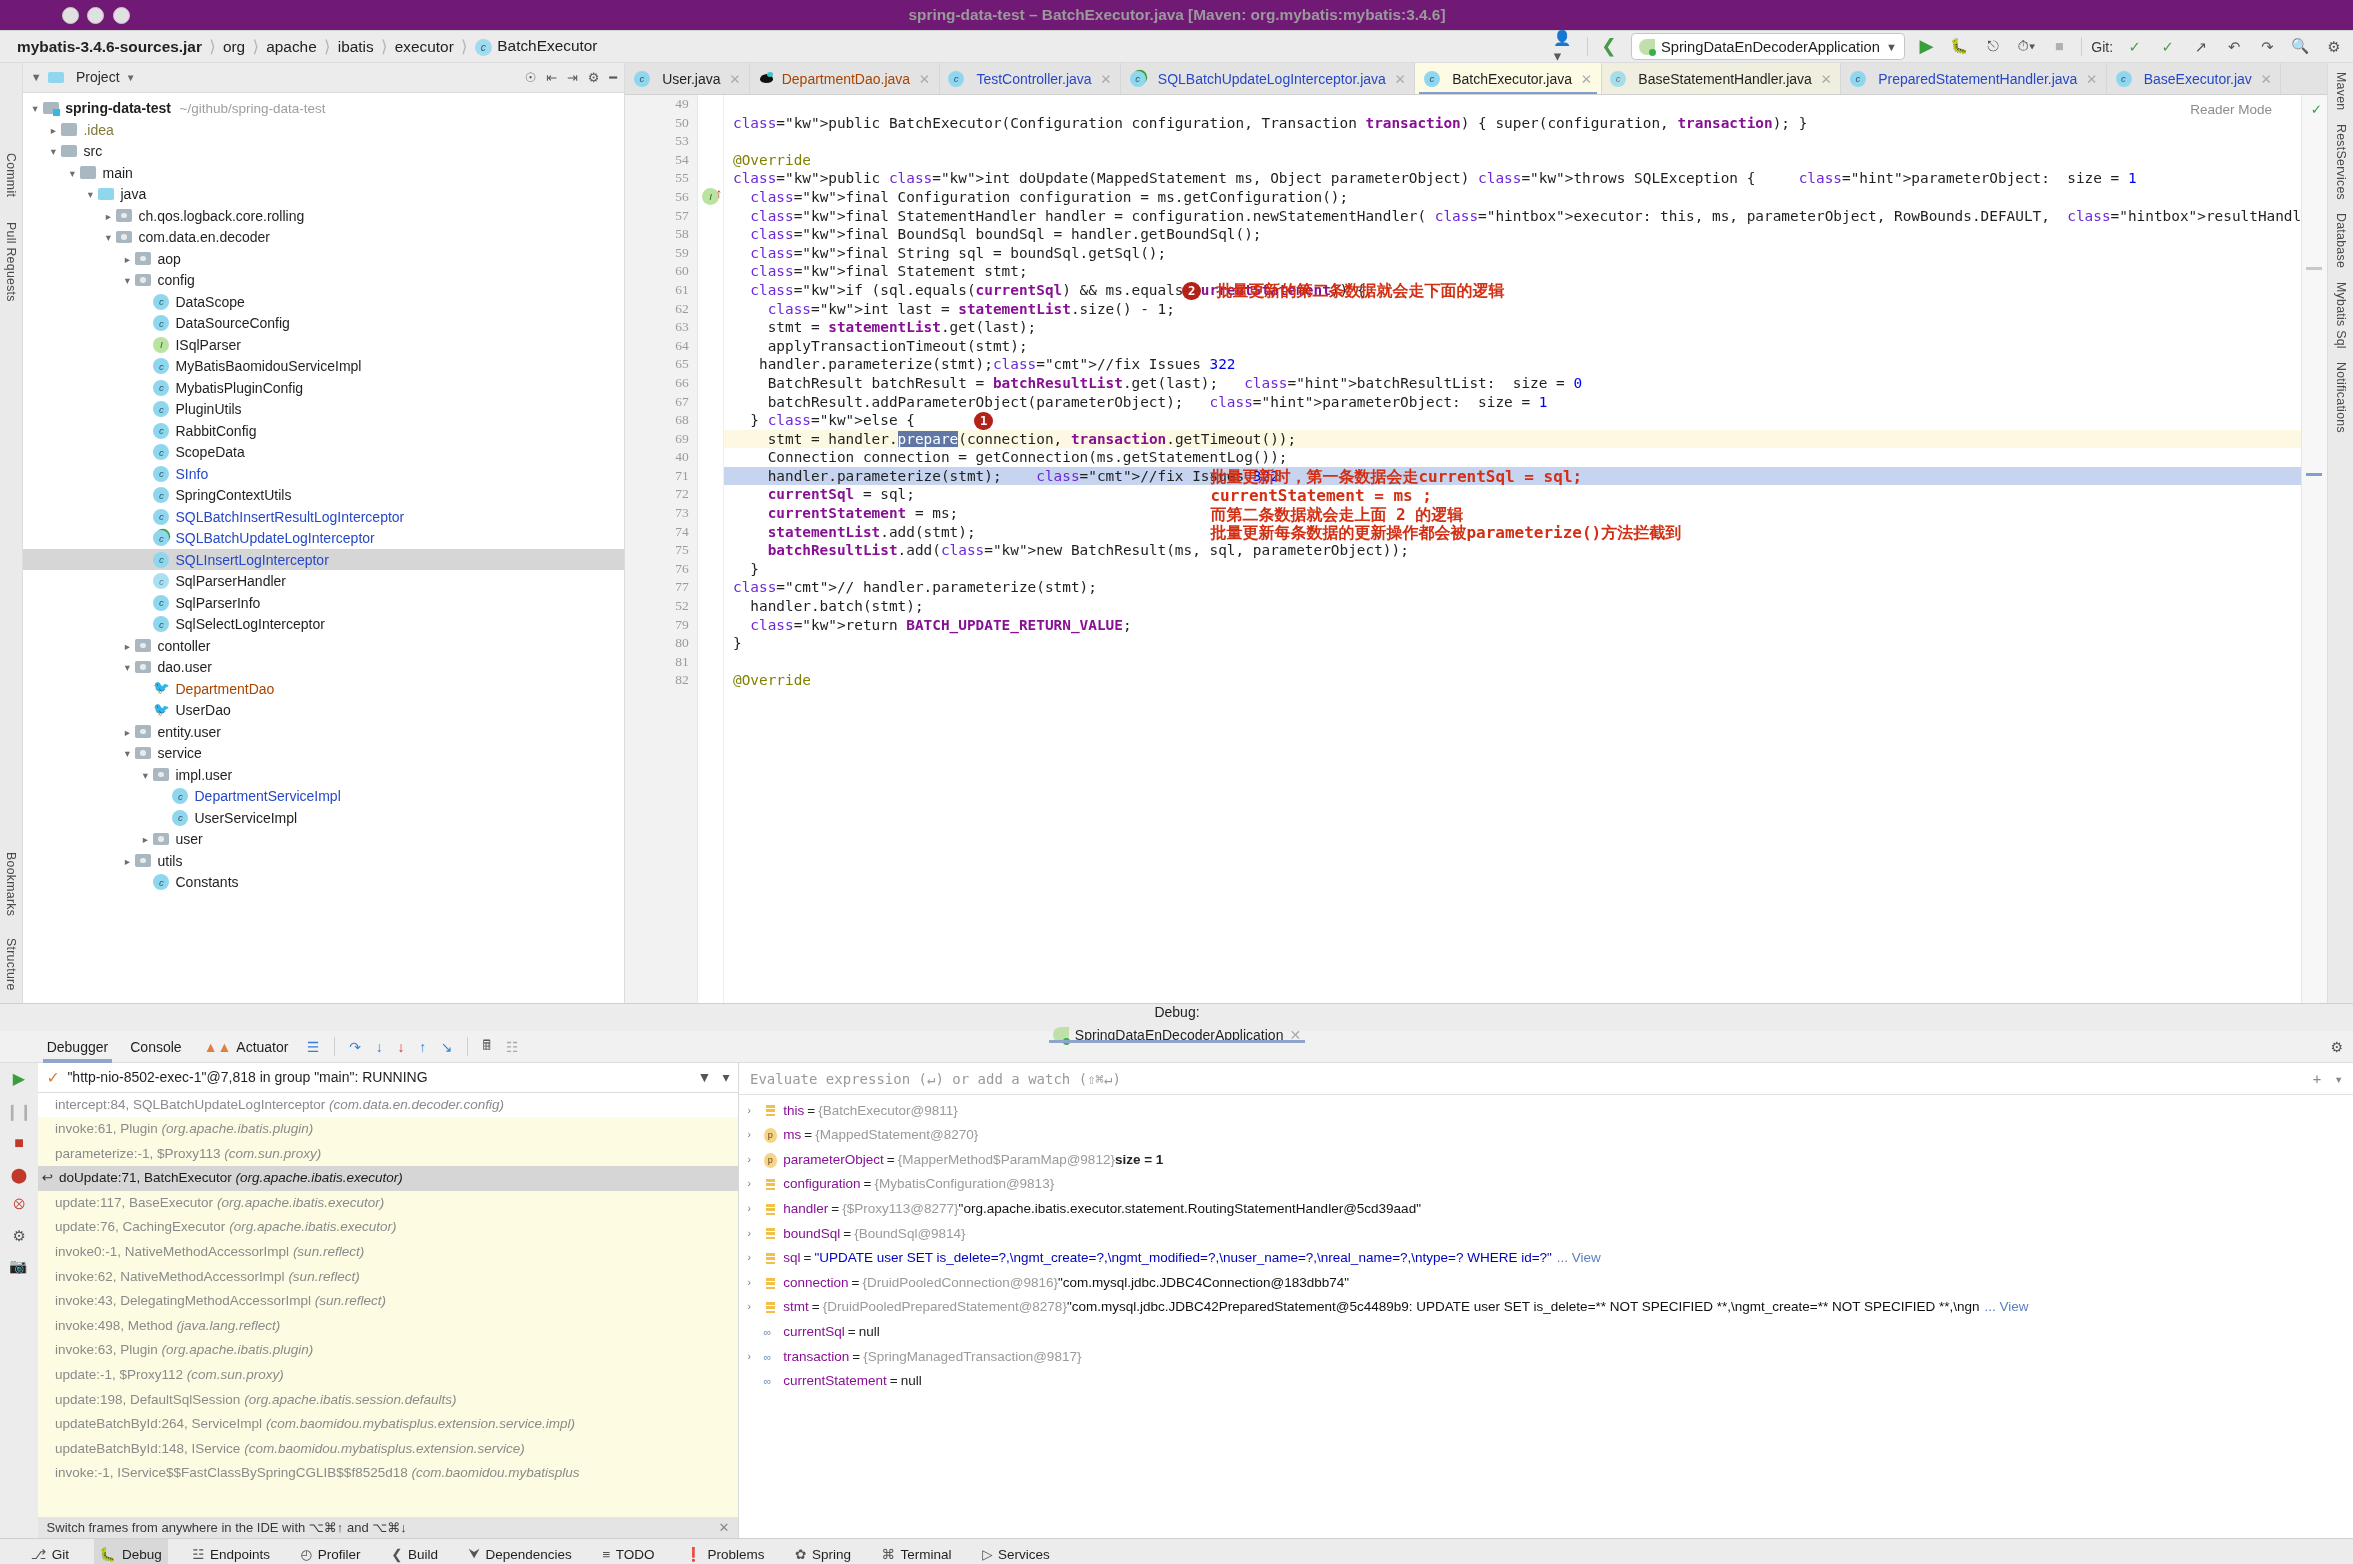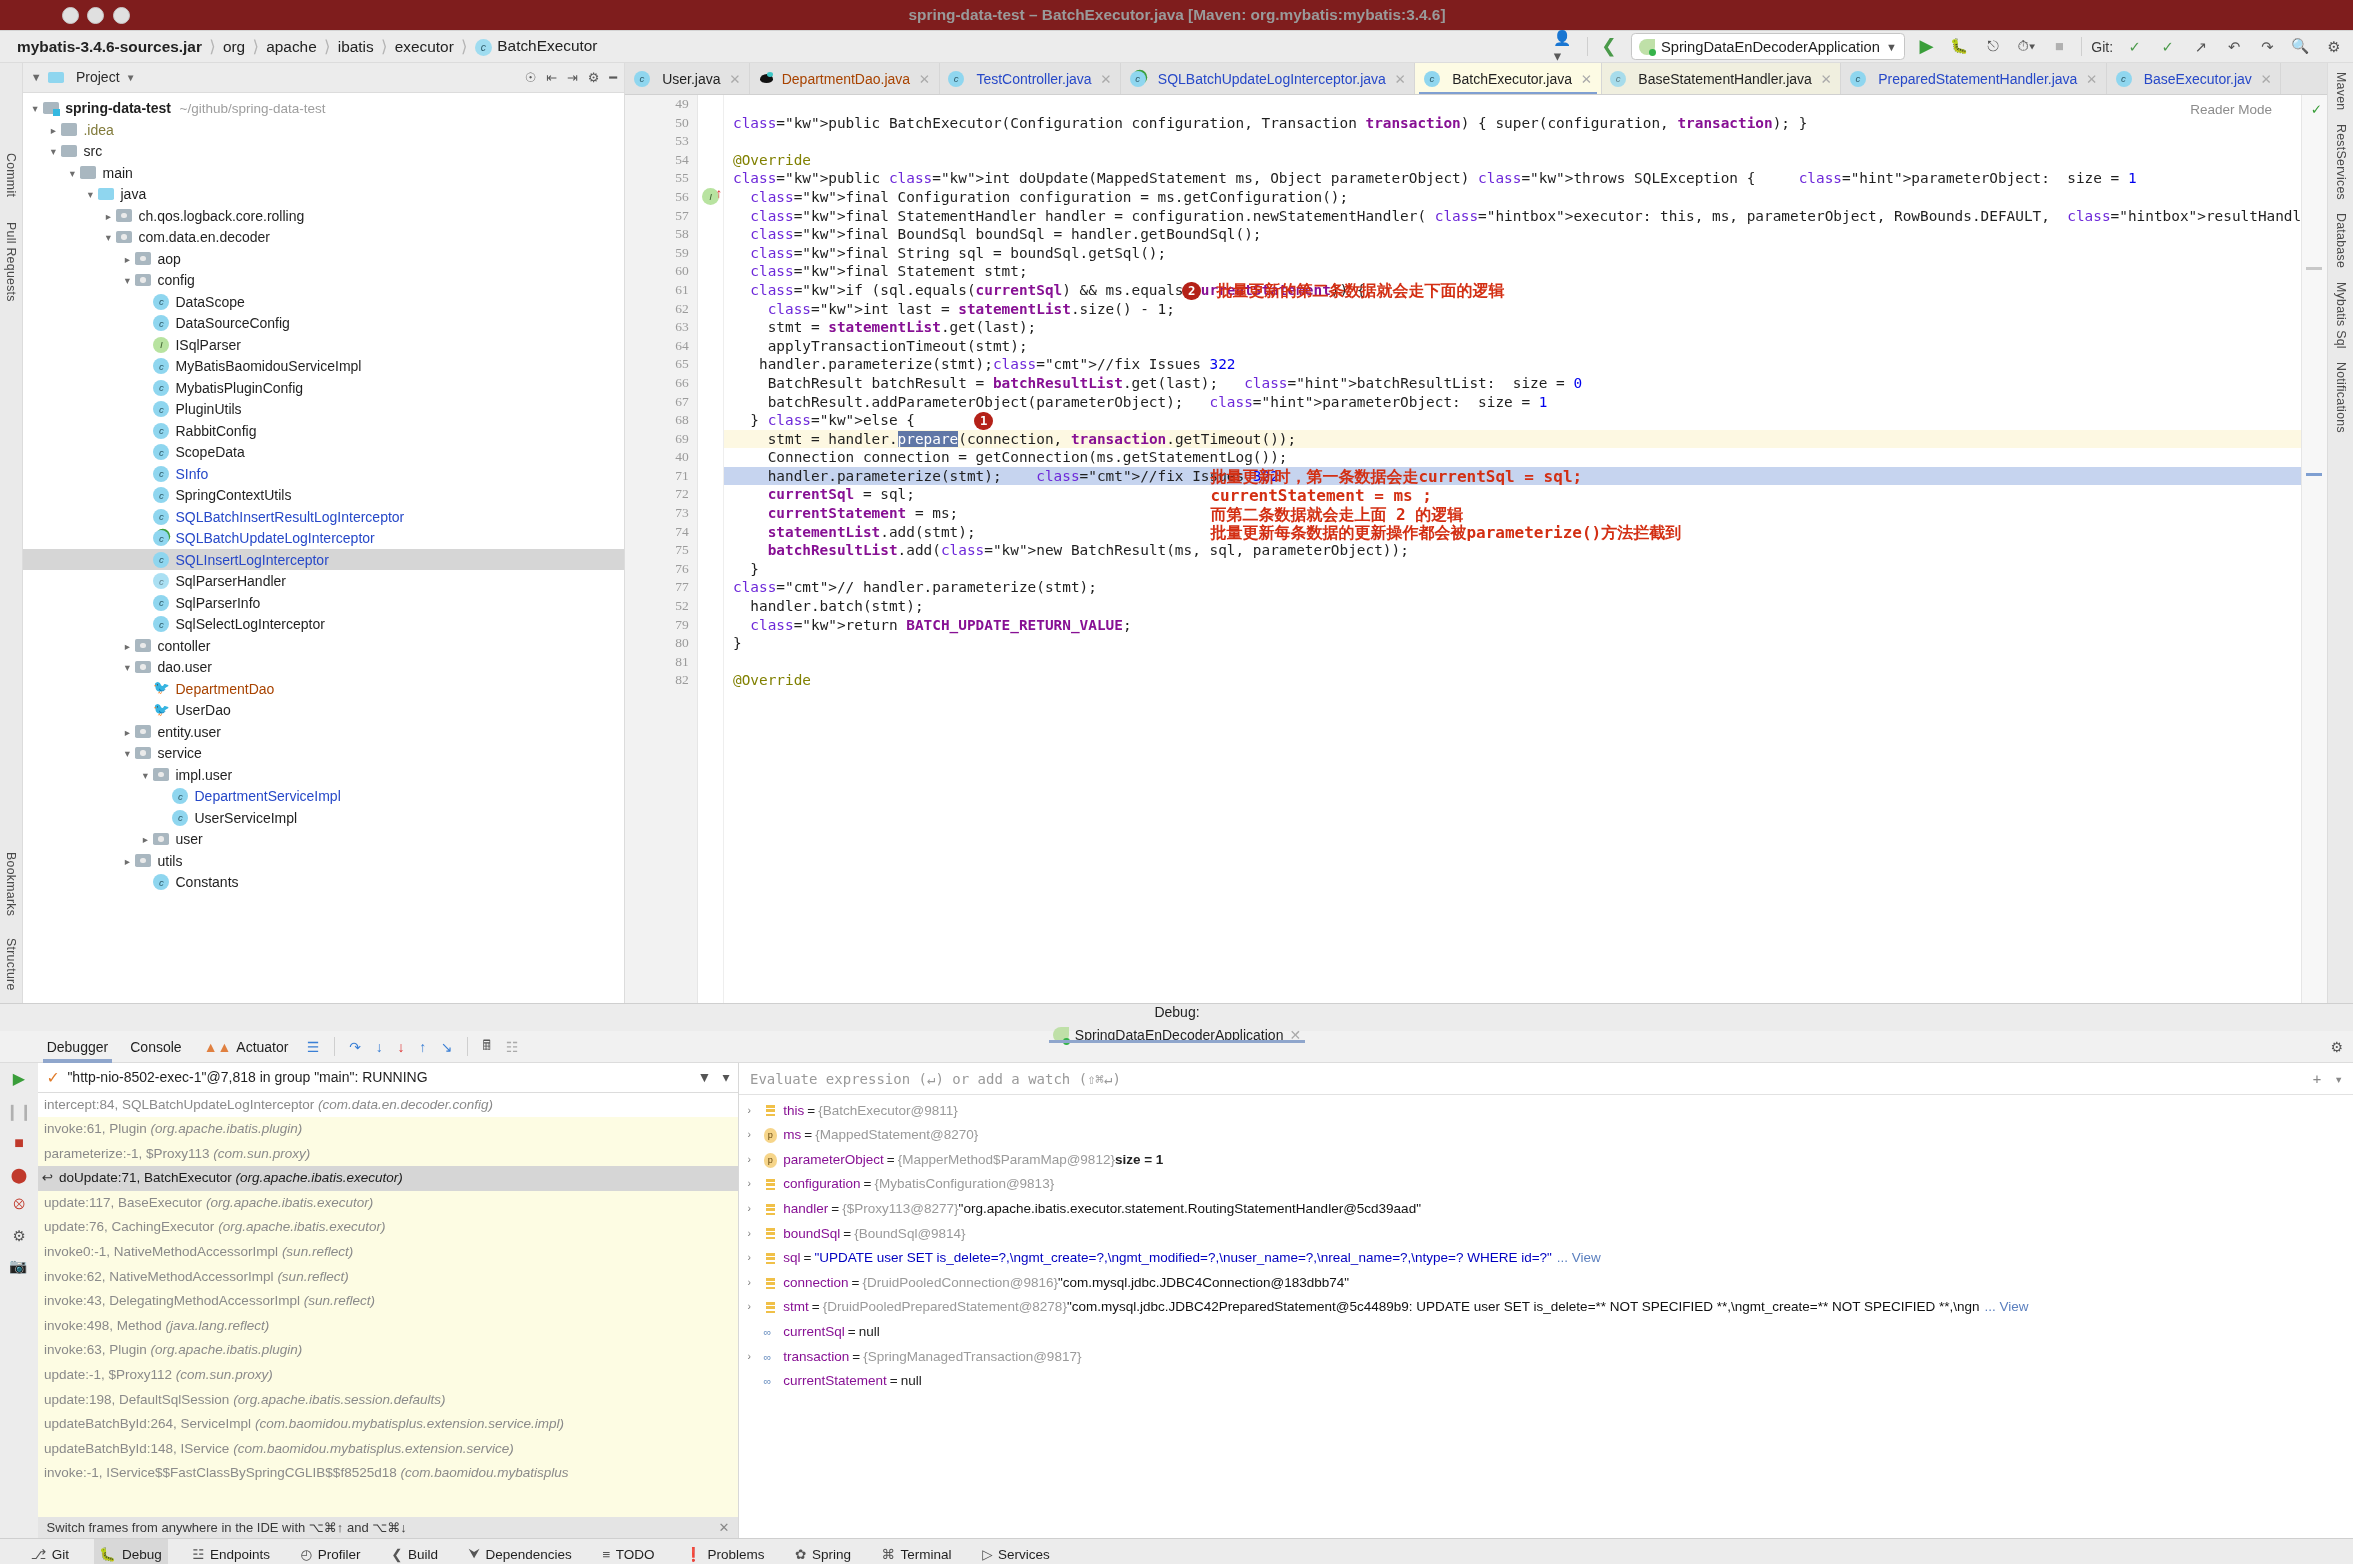--- a/index.html
+++ b/index.html
@@ -2,21 +2,21 @@
 <html style="font-size:9.8px"><head>
 <meta charset="utf-8">
 <style>
   * { box-sizing: border-box; margin:0; padding:0; }
   html,body { width:2354px; height:1565px; overflow:hidden; background:#ededed;
     font-family:"Liberation Sans", sans-serif; }
   body { font-size:14px; color:#1f1f1f; }
 
   
   #app { position:relative; width:2354px; height:1565px; }
-  .titlebar { height:31px; background:#7f1d1d; border-bottom:0.6px solid #d4d4d4;
+  .titlebar { height:31px; background:#701a75; border-bottom:0.6px solid #d4d4d4;
     display:flex; align-items:center; position:relative;padding-left:48px; }
   .traffic { display:flex; gap:8.6px; margin-left:13.5px; }
   .traffic span { width:17px; height:17px; border-radius:50%; background:#e0e0e0;
     border:0.6px solid #c9c9c9; display:block; }
   .wintitle { position:absolute; left:0; right:0; text-align:center; font-size:15.4px;
     color:#9a9a9a; font-weight:bold; letter-spacing:0px; }
 
   
   .navbar { height:32px; background:#ececec; display:flex; align-items:center;
     padding-left:11px; border-bottom:0.6px solid #dcdcdc; position:relative; }
@@ -152,21 +152,21 @@
   .dbgbar .sub.active::after { content:""; position:absolute; left:0; right:0;
     bottom:0; height:3.1px; background:#8fa6cc; }
   .dbgbody { flex:1; display:flex; min-height:0; }
   .dbgrail { width:38px; background:#ececec; display:flex; flex-direction:column;
     align-items:center; padding-top:6.1px; gap:13.5px; }
   .frames { width:701px; background:#fdfce3; border-right:0.6px solid #d8d8d8;
     display:flex; flex-direction:column; }
   .threadrow { height:29.5px; background:#fff; border-bottom:0.6px solid #dcdcdc;
     display:flex; align-items:center; padding:0 8.6px; gap:7.4px; font-size:14px; }
   .framelist { flex:1; overflow:hidden; }
-  .frow { height:24.6px; line-height:24.6px; padding-left:6px; font-size:13.5px;
+  .frow { height:24.6px; line-height:24.6px; padding-left:17px; font-size:13.5px;
     color:#8a8a8a; white-space:nowrap; overflow:hidden; }
   .frow.sel { background:#d6d6d6; color:#1a1a1a; padding-left:3.7px; }
   .frow .pkg { font-style:italic; }
   .framefoot { height:21px; background:#e4e4e4; display:flex; align-items:center;
     padding:0 8.6px; font-size:13px; color:#3a3a3a; }
   .vars { flex:1; background:#fff; display:flex; flex-direction:column; min-width:0; }
   .evalrow { height:32px; display:flex; align-items:center; padding:0 11px;
     color:#9a9a9a; font-size:14px; border-bottom:0.6px solid #e2e2e2;
     font-family:"DejaVu Sans Mono", monospace; }
   .varlist { flex:1; padding-top:3.7px; overflow:hidden; }

